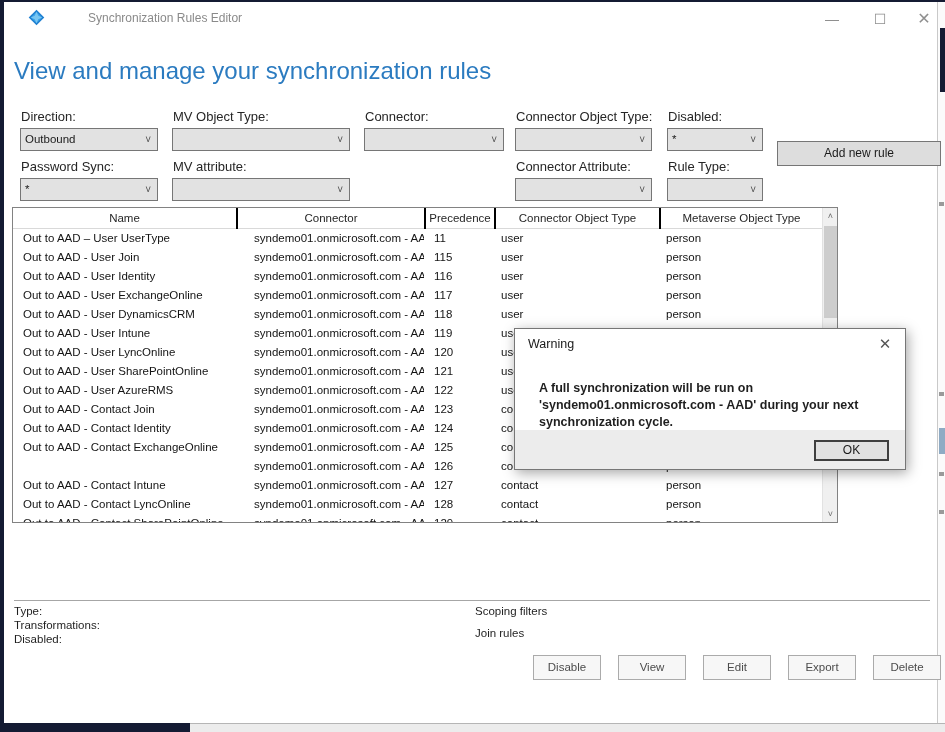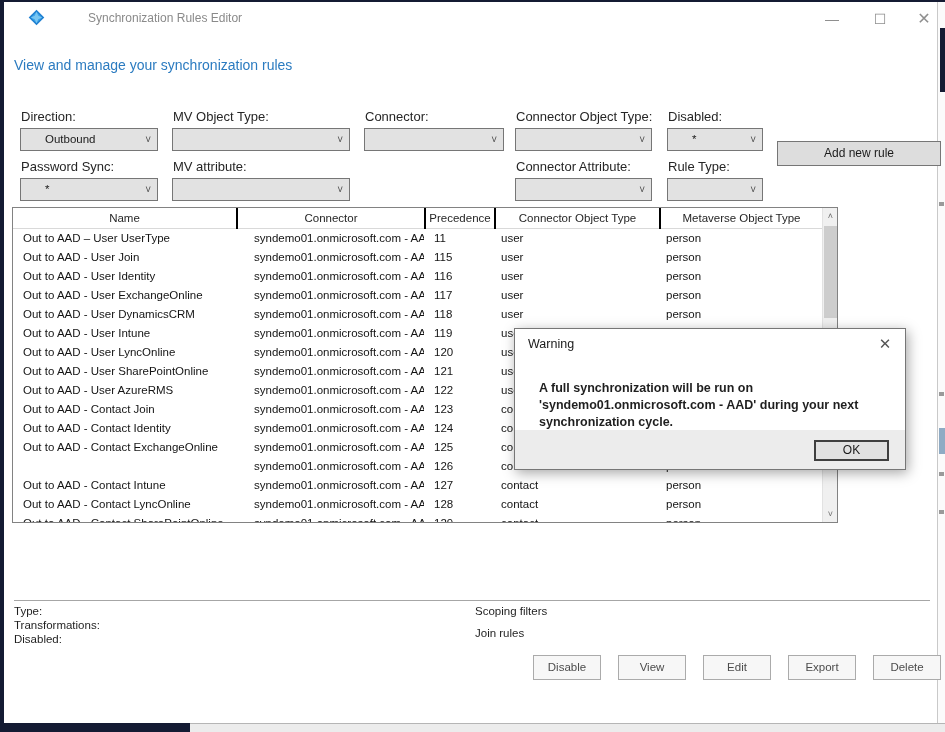--- a/index.html
+++ b/index.html
@@ -21,28 +21,28 @@
 
   
   .titlebar { position:absolute; left:4px; top:2px; width:933px; height:31px; background:#ffffff; }
   .app-icon { position:absolute; left:24px; top:7px; width:17px; height:17px; }
   .title-text { position:absolute; left:48px; top:9px; font-size:12px; color:#8a8a8a;margin-left:36px; }
   .win-btn { position:absolute; top:4px; width:40px; height:26px; text-align:center; line-height:26px; font-size:14px; color:#8f8f8f; }
   .btn-min { left:808px; }
   .btn-max { left:856px; }
   .btn-close { left:900px; font-size:16px; }
 
-  .heading { position:absolute; left:14px; top:57px; font-size:14px; color:#2b7bc0; font-weight:400; }
+  .heading { position:absolute; left:14px; top:57px; font-size:24px; color:#2b7bc0; font-weight:400; }
 
   
   .flabel { position:absolute; font-size:13px; color:#262626; }
   .combo {
     position:absolute; height:23px; background:#e2e2e2;
     border:1px solid #767676; font-size:11.5px; color:#1a1a1a;
-    line-height:21px; padding-left:24px;
+    line-height:21px; padding-left:4px;
   }
   .combo .chev { position:absolute; right:6px; top:0; color:#4d4d4d; font-size:10px; }
 
   .add-rule-btn {
     position:absolute; left:777px; top:141px; width:164px; height:25px;
     background:#dddddd; border:1px solid #767676; font-size:12px; color:#1a1a1a;
     text-align:center; line-height:23px;
   }
 
   

